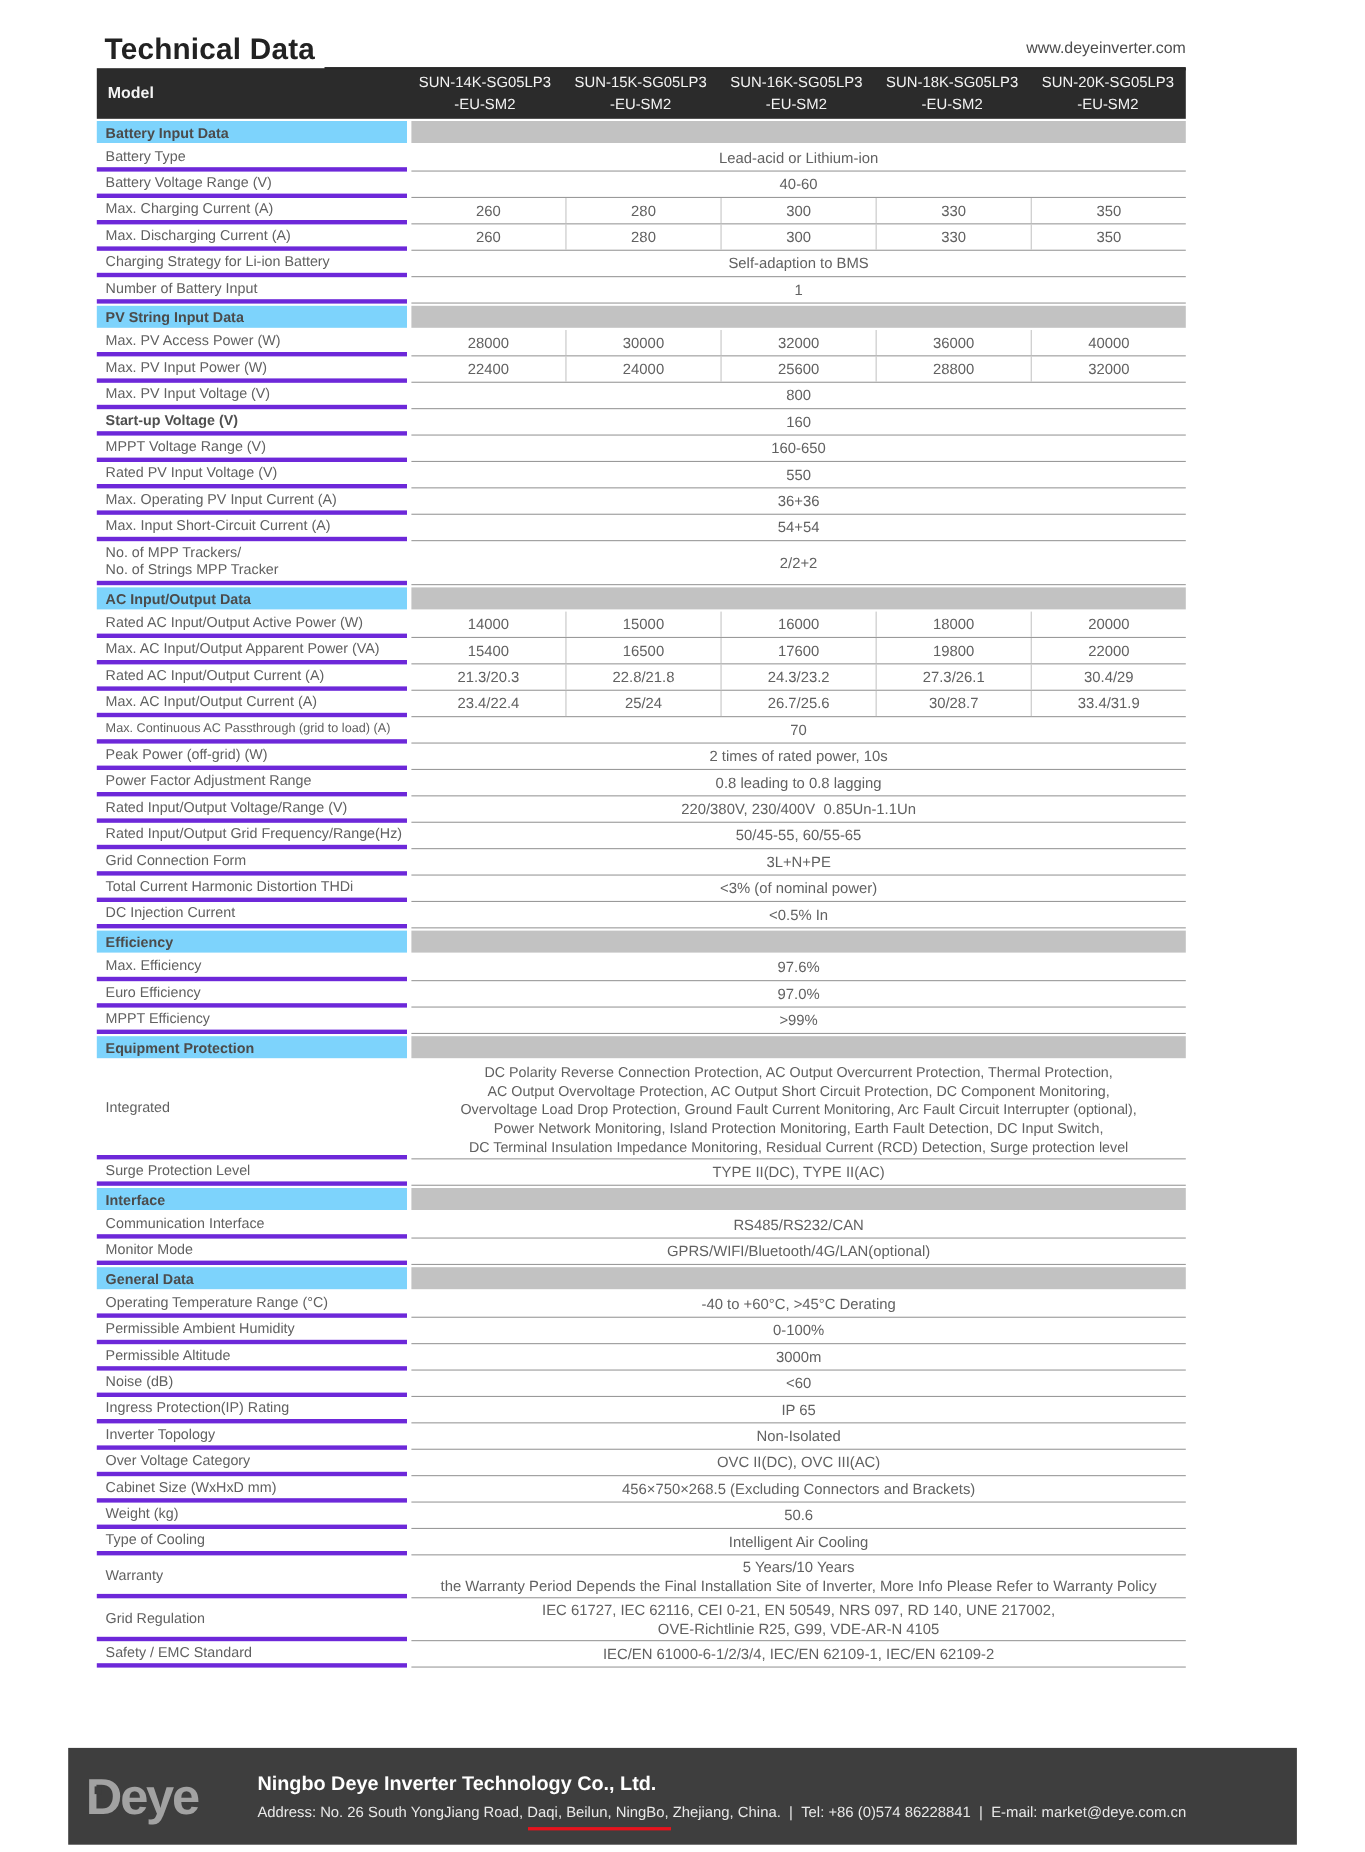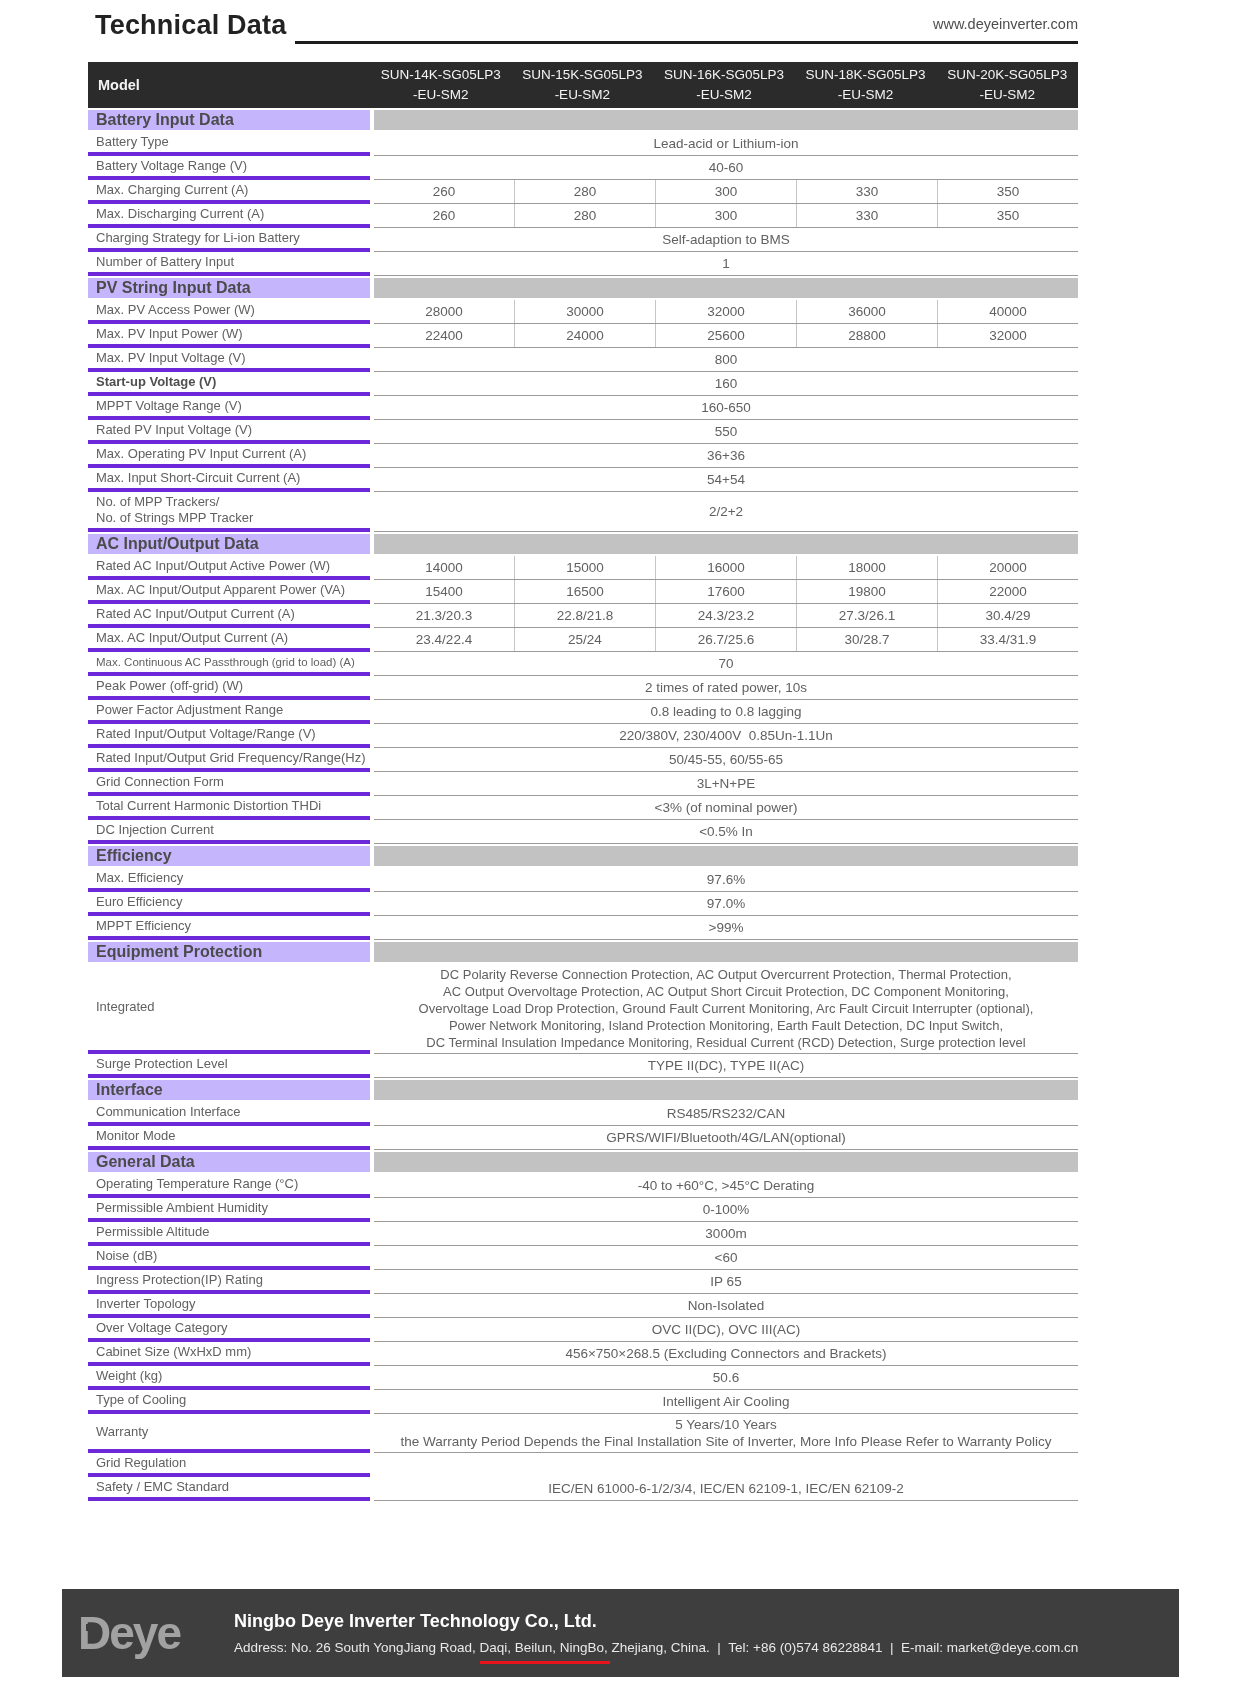--- a/index.html
+++ b/index.html
@@ -2,35 +2,35 @@
 <html><head>
 <meta charset="utf-8">
 <title>Technical Data</title>
 <style>
   html,body{margin:0;padding:0;}
   body{
     width:1241px;height:1684px;position:relative;background:#ffffff;
     font-family:"Liberation Sans", sans-serif;color:#616161;overflow:hidden;
   }
   
-  .hdr{position:absolute;top:10px;left:95px;width:983px;height:40px;}
+  .hdr{position:absolute;top:30px;left:95px;width:983px;height:40px;}
   .hdr-title{position:absolute;left:0;top:0;font-size:27px;font-weight:bold;color:#222;letter-spacing:.2px;}
   .hdr-line{position:absolute;left:200px;right:0;top:31px;height:2.5px;background:#1c1c1c;}
   .hdr-site{position:absolute;right:0;top:6px;font-size:14.5px;color:#4d4d4d;}
   
   .spec-table{position:absolute;top:62px;left:88px;width:990px;}
   .model-header{display:flex;height:46px;background:#2b2b2b;color:#f4f4f4;}
   .model-label{width:282px;box-sizing:border-box;padding-left:10px;display:flex;align-items:center;
     font-weight:bold;font-size:14.5px;}
   .model-cols{flex:1;display:flex;}
   .model-col{flex:1;display:flex;flex-direction:column;justify-content:center;text-align:center;
     font-size:13.5px;line-height:1.45;}
   .sec-row{display:flex;height:20px;margin:2px 0;}
-  .sec-label{width:282px;box-sizing:border-box;padding-left:8px;background:#c4b5fd;
-    font-weight:bold;font-size:16px;color:#4b4b4b;display:flex;align-items:center;}
+  .sec-label{width:282px;box-sizing:border-box;padding-left:8px;background:#7dd3fc;
+    font-weight:bold;font-size:13px;color:#4b4b4b;display:flex;align-items:center;}
   .sec-fill{flex:1;margin-left:4px;background:#c2c2c2;}
   .spec-row{display:flex;min-height:23px;}
   .row-label{width:282px;box-sizing:border-box;padding:2px 4px 2px 8px;border-bottom:4px solid #6d28d9;
     color:#616161;font-size:13px;line-height:16px;display:flex;flex-direction:column;justify-content:center;}
   .row-label.bold{font-weight:bold;color:#4f4f4f;}
   .row-values{flex:1;margin-left:4px;border-bottom:1px solid #9a9a9a;box-sizing:border-box;
     display:flex;flex-direction:column;justify-content:center;align-items:center;
     color:#616161;font-size:13.5px;line-height:17px;padding:2px 6px;text-align:center;}
   .row-values.cells{flex-direction:row;align-items:stretch;padding:0;}
   .cells .vcell{flex:1;display:flex;align-items:center;justify-content:center;text-align:center;}
@@ -506,20 +506,24 @@
         </div>
         <div class="row-values">
           <div class="vline">5 Years/10 Years</div>
           <div class="vline">the Warranty Period Depends the Final Installation Site of Inverter, More Info Please Refer to Warranty Policy</div>
         </div>
       </div>
       <div class="spec-row">
         <div class="row-label">
           <div>Grid Regulation</div>
         </div>
+        <div class="row-values">
+          <div class="vline">IEC 61727, IEC 62116, CEI 0-21, EN 50549, NRS 097, RD 140, UNE 217002,</div>
+          <div class="vline">OVE-Richtlinie R25, G99, VDE-AR-N 4105</div>
+        </div>
       </div>
       <div class="spec-row">
         <div class="row-label">
           <div>Safety / EMC Standard</div>
         </div>
         <div class="row-values">
           <div class="vline">IEC/EN 61000-6-1/2/3/4, IEC/EN 62109-1, IEC/EN 62109-2</div>
         </div>
       </div>
     </div>

